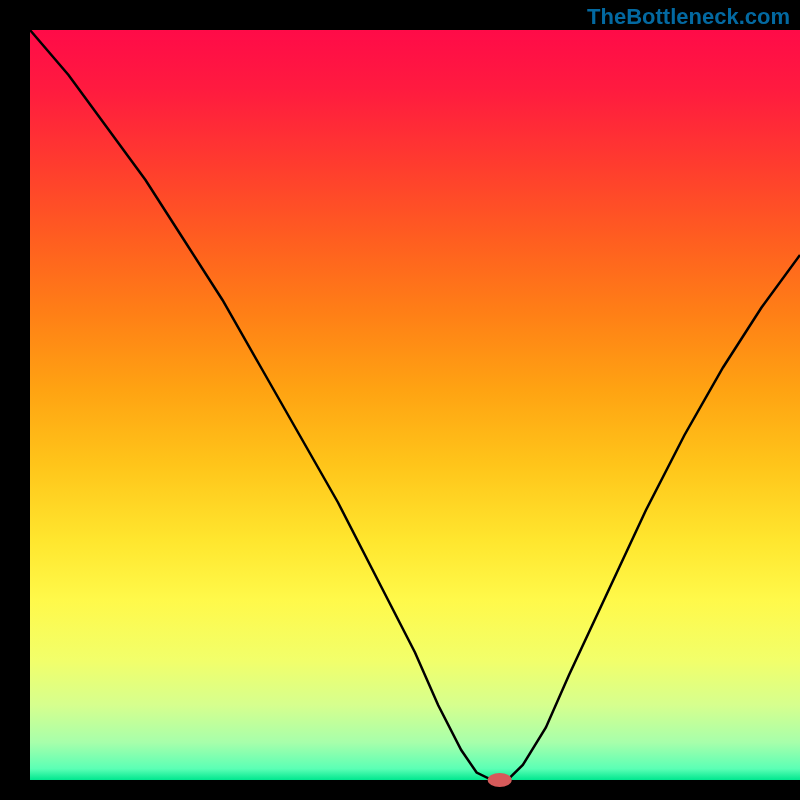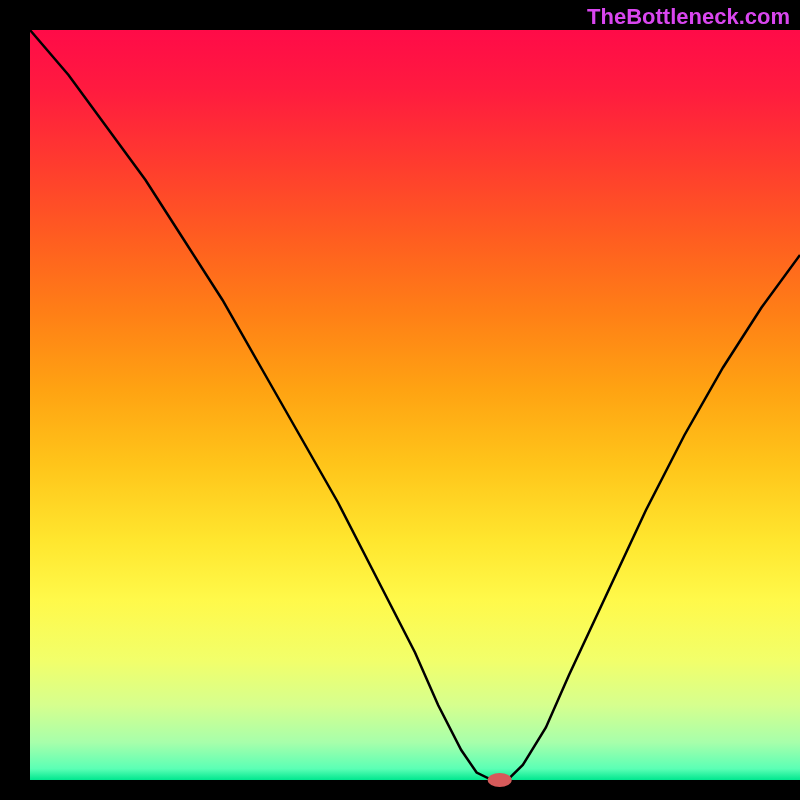--- a/index.html
+++ b/index.html
@@ -15,21 +15,21 @@
     position: absolute;
     top: 0;
     left: 0;
     width: 800px;
     height: 800px;
   }
   .watermark {
     position: absolute;
     top: 4px;
     right: 10px;
-    color: #d946ef;
+    color: #0369a1;
     font-size: 22px;
     font-weight: bold;
     z-index: 10;
   }
   svg {
     display: block;
   }
 </style>
 </head>
 <body>

